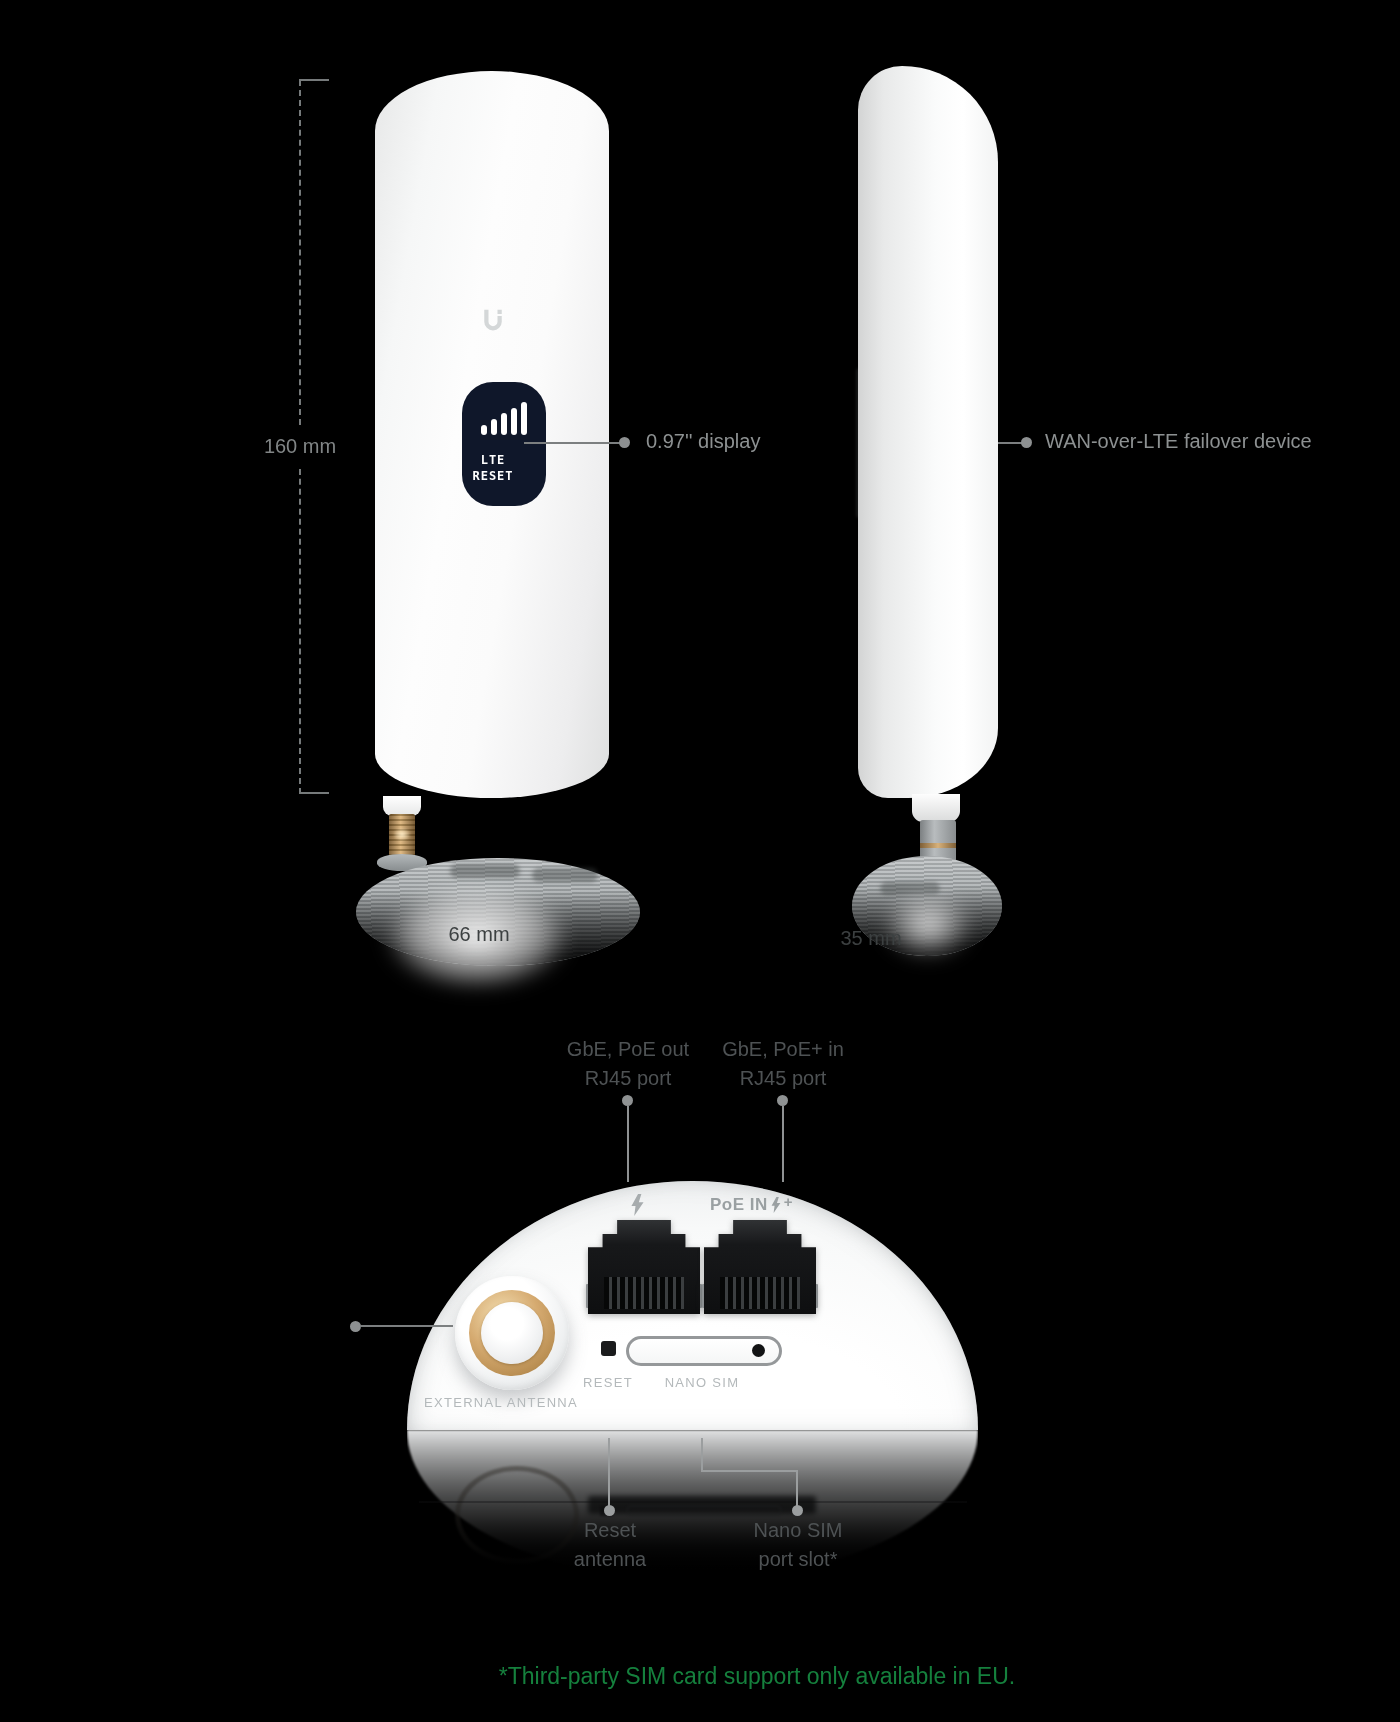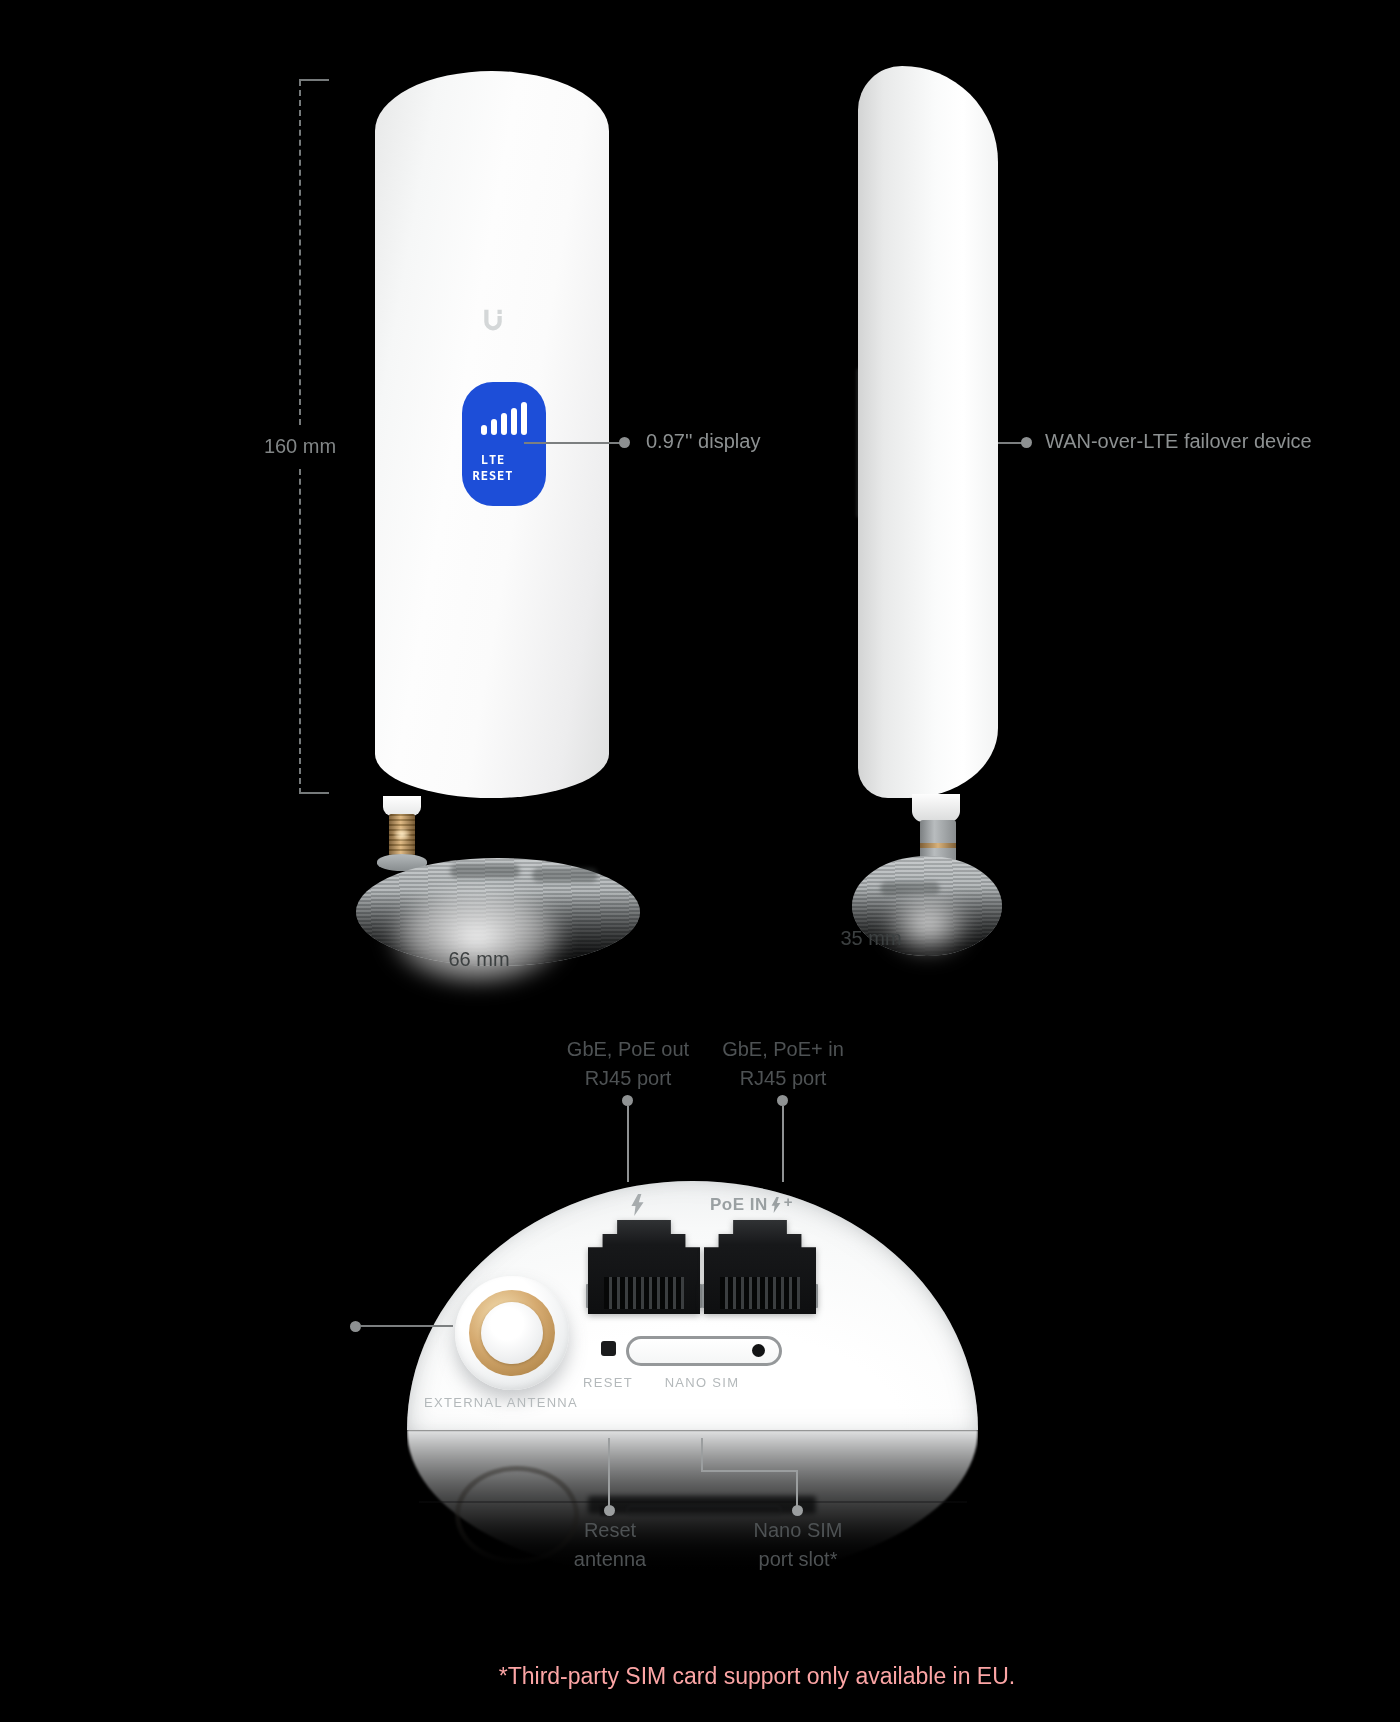--- a/index.html
+++ b/index.html
@@ -13,21 +13,21 @@
   .dim-tick.top{left:299px;top:79px;}
   .dim-tick.bot{left:299px;top:792px;}
   .dim-height-label{left:234px;top:428px;width:132px;text-align:center;background:#000;
     padding:7px 0;font-size:20px;color:#818586;}
 
   
   .cyl{left:375px;top:71px;width:234px;height:727px;
     border-radius:117px 117px 117px 117px / 60px 60px 44px 44px;
     background:linear-gradient(100deg,#e7e8e8 0%,#f6f7f7 18%,#fdfdfd 40%,#fbfbfb 60%,#ededee 85%,#dedfdf 100%);}
   .u-logo{left:478px;top:306px;width:30px;height:30px;}
-  .oled{left:462px;top:382px;width:84px;height:124px;background:#1d4ed8;border-radius:31px;}
+  .oled{left:462px;top:382px;width:84px;height:124px;background:#0f172a;border-radius:31px;}
   .sigbars{left:50%;top:20px;transform:translateX(-50%);display:flex;align-items:flex-end;gap:4px;position:absolute;}
   .sigbars i{display:block;width:6px;background:#fff;border-radius:3px;}
   .oled-txt{left:0;width:62px;text-align:center;color:#fff;font-family:"DejaVu Sans Mono",monospace;
     font-weight:bold;font-size:12px;letter-spacing:1px;}
   .oled-l1{top:71px;} .oled-l2{top:87px;}
 
   
   .neck{left:383px;top:796px;width:38px;height:20px;border-radius:0 0 9px 9px;
     background:linear-gradient(#ffffff,#e6e7e7);}
   .threads{left:389px;top:814px;width:26px;height:46px;border-radius:2px;
@@ -46,21 +46,21 @@
     background:linear-gradient(180deg,transparent 30%,rgba(0,0,0,.88) 92%);}
   .disc1{left:356px;top:858px;width:284px;height:108px;}
   .disc2{left:852px;top:856px;width:150px;height:100px;}
   .disc-slot{background:rgba(66,70,72,.45);filter:blur(2px);border-radius:7px;}
   .glow{border-radius:50%;filter:blur(9px);}
   .glow1{left:352px;top:866px;width:250px;height:142px;
     background:radial-gradient(closest-side,rgba(255,255,255,.97),rgba(255,255,255,.45) 52%,rgba(255,255,255,0) 75%);}
   .glow2{left:866px;top:878px;width:124px;height:94px;
     background:radial-gradient(closest-side,rgba(255,255,255,.8),rgba(255,255,255,0) 75%);}
   .dim-small{width:120px;text-align:center;font-size:20px;color:#3c4041;z-index:6;}
-  .dim-width-label{left:419px;top:948px;}
+  .dim-width-label{left:419px;top:923px;}
   .dim-depth-label{left:811px;top:927px;}
 
   
   .slab{left:858px;top:66px;width:140px;height:732px;
     border-radius:44px 96px 90px 30px / 44px 96px 70px 30px;
     background:linear-gradient(90deg,#d3d4d4 0%,#e8e9e9 18%,#fafbfb 55%,#ffffff 75%,#f2f3f3 100%);}
   .slab-seam{left:856px;top:368px;width:7px;height:150px;border-radius:4px;background:#2e2f30;
     opacity:.55;filter:blur(1.5px);}
   .slab-foot{left:912px;top:794px;width:48px;height:28px;border-radius:0 0 11px 11px;
     background:linear-gradient(#fdfdfd,#dadbdb);}
@@ -155,21 +155,21 @@
   
   .lead-reset-line{left:608px;top:1438px;width:2px;height:70px;}
   .lead-reset-dot{left:604px;top:1505px;}
   .reset-callout{left:540px;top:1516px;width:140px;}
   .lead-sim-seg1{left:701px;top:1438px;width:2px;height:34px;}
   .lead-sim-seg2{left:701px;top:1470px;width:97px;height:2px;}
   .lead-sim-seg3{left:796px;top:1470px;width:2px;height:38px;}
   .lead-sim-dot{left:792px;top:1505px;}
   .sim-callout{left:718px;top:1516px;width:160px;}
 
-  .footer-note{left:400px;top:1663px;width:714px;text-align:center;font-size:23px;color:#fca5a5;}
+  .footer-note{left:400px;top:1663px;width:714px;text-align:center;font-size:23px;color:#15803d;}
 </style>
 </head>
 <body>
 
 <div id="stage">
 
   <div class="abs dim-vline"></div>
   <div class="abs dim-tick top"></div>
   <div class="abs dim-tick bot"></div>
   <div class="abs dim-height-label">160 mm</div>

